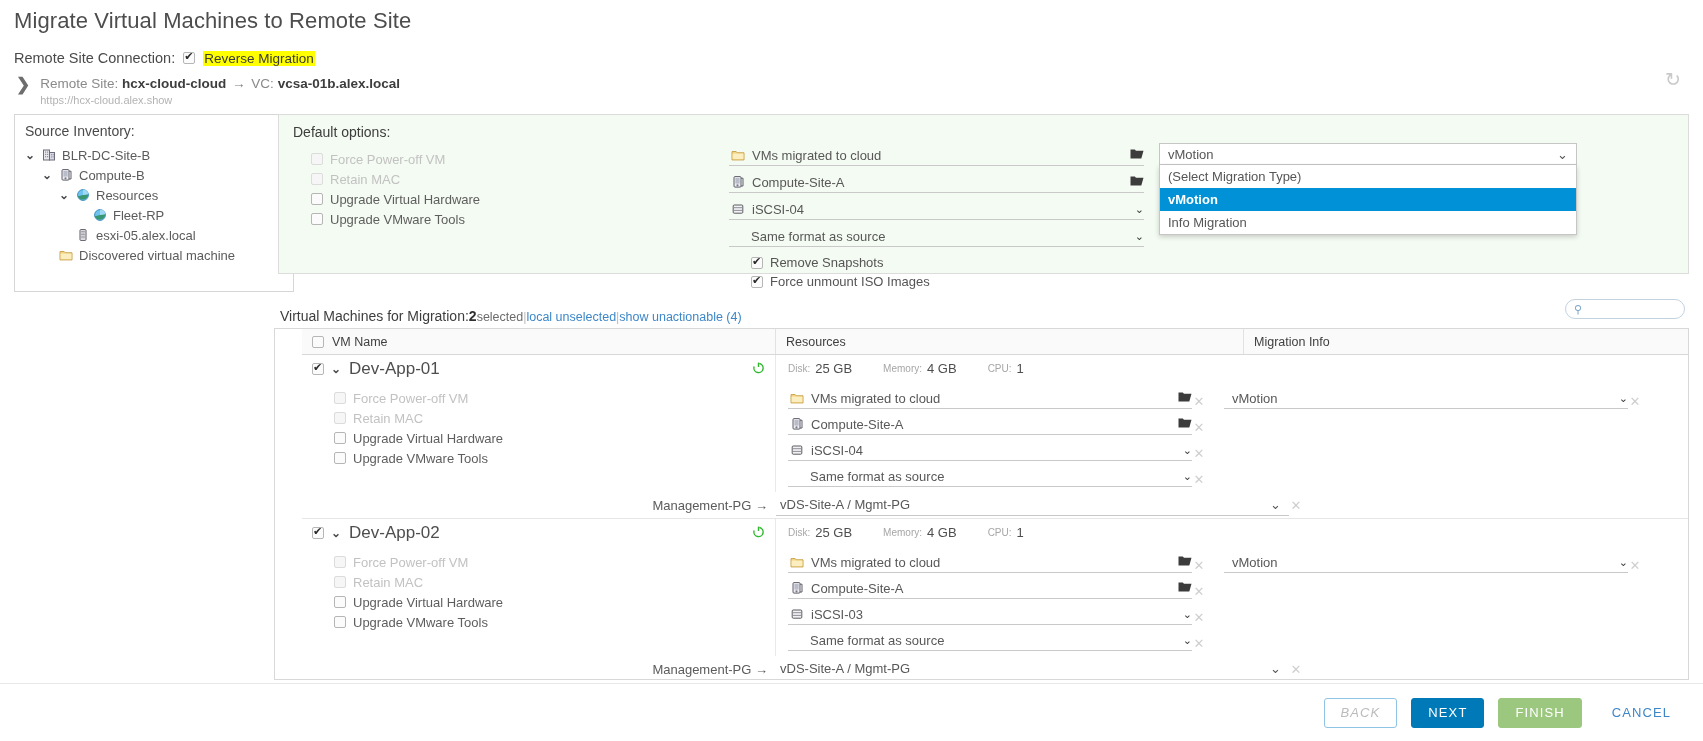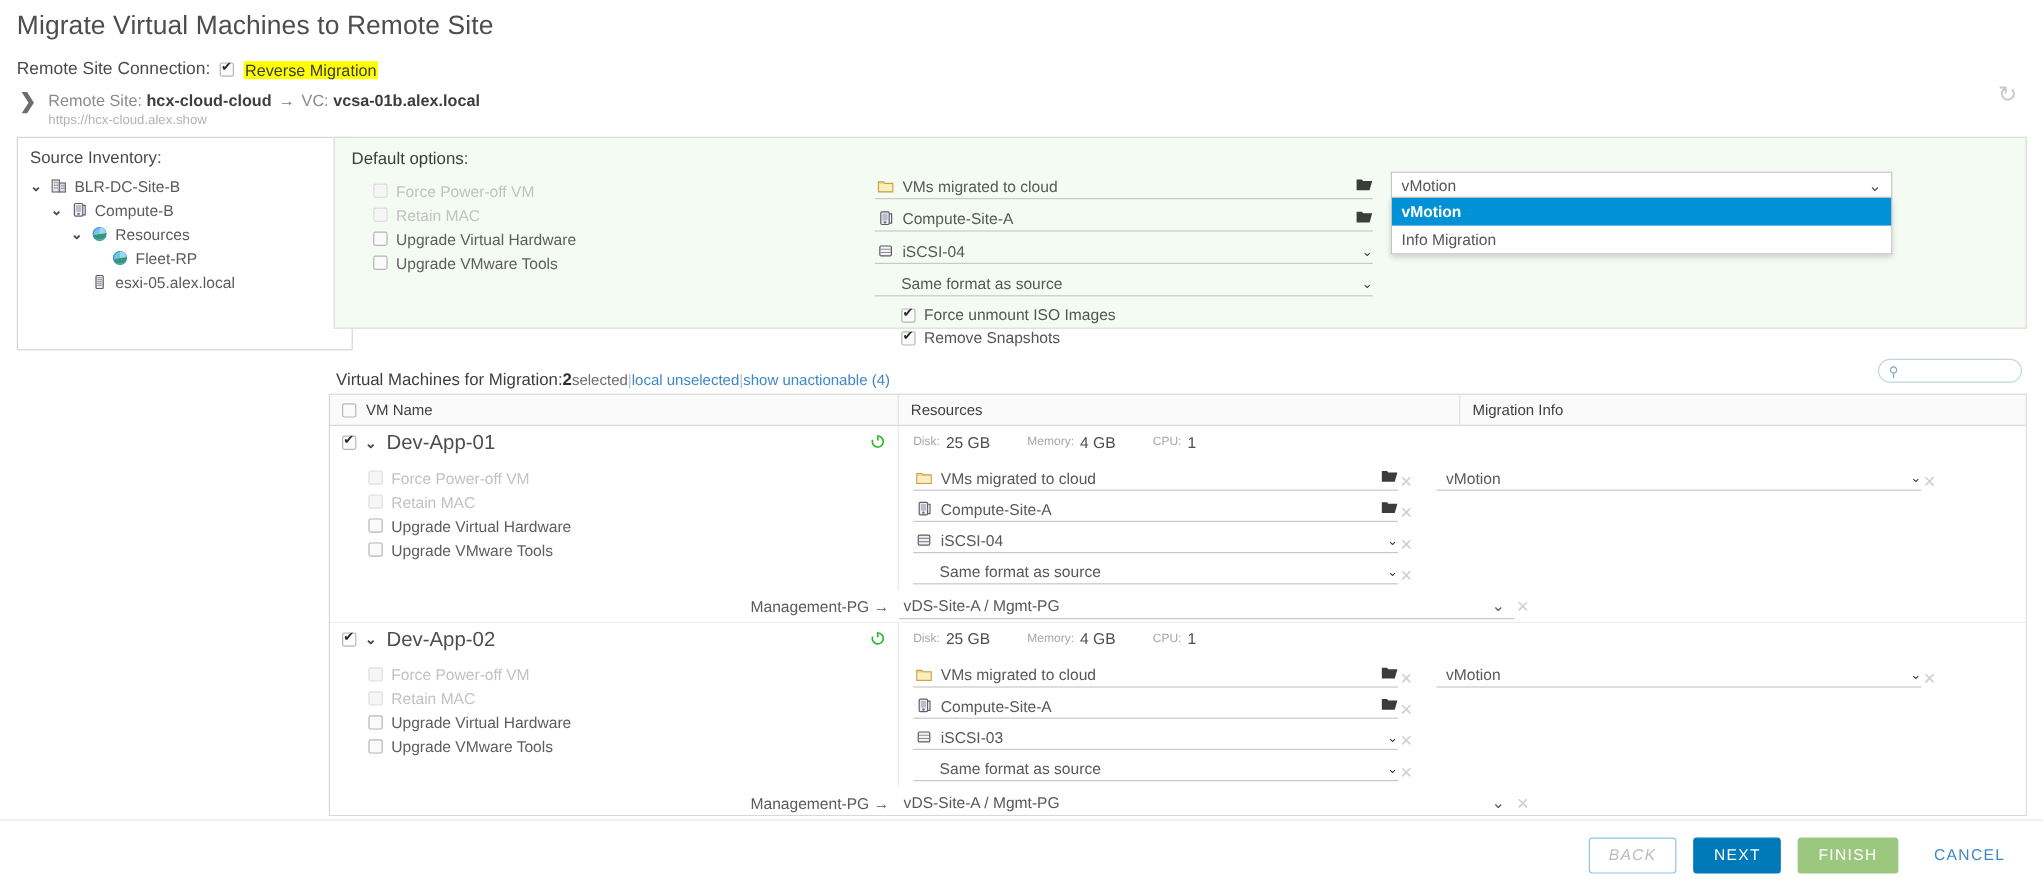--- a/index.html
+++ b/index.html
@@ -137,20 +137,21 @@
     border-radius: 10px; background: #fff;
     display:flex; align-items:center; padding: 0 8px;
   }
   .searchbox .mag { color: #7fa8cb; font-size: 11px; }
 
   .table {
     position: absolute; left: 274px; top: 328px;
     width: 1415px; height: 352px;
     border: 1px solid #d8d8d8; background: #fff;
     overflow: hidden;
+    padding-left: 27px;
   }
   .thead {
     display: flex; height: 26px; background: #fafafa;
     border-bottom: 1px solid #d8d8d8; align-items: center;
   }
   .th { font-size: 12.5px; color: #3f3f3f; padding-left: 10px; height:100%; display:flex; align-items:center; }
   .th.c1 { width: 474px; gap: 8px; border-right: 1px solid #e2e2e2; }
   .th.c2 { width: 468px; border-right: 1px solid #e2e2e2; }
   .th.c3 { flex: 1; }
 
@@ -300,20 +301,30 @@
                 <line x1="5.1" y1="3.4" x2="8.9" y2="3.4"></line>
                 <line x1="5.1" y1="5.0" x2="8.9" y2="5.0"></line>
                 <line x1="5.1" y1="6.6" x2="8.9" y2="6.6"></line>
                 <line x1="5.1" y1="8.2" x2="8.9" y2="8.2"></line>
                 <line x1="5.1" y1="9.8" x2="8.9" y2="9.8"></line>
               </g>
             </svg>
           </span>
           <span>esxi-05.alex.local</span>
         </div>
+        <div class="inv-row" style="padding-left: 17px;">
+          <span class="tw"></span>
+          <span class="ico">
+            <svg width="14" height="14" viewBox="0 0 14 14">
+              <path d="M1 3.6 h4.2 l1.1 1.2 H13 v7.1 H1 Z" fill="#f6d98a" stroke="#c9a24a" stroke-width="1"></path>
+              <path d="M1.6 5.6 h10.8 v5.6 H1.6 Z" fill="#fbeec0" stroke="none"></path>
+            </svg>
+          </span>
+          <span>Discovered virtual machine</span>
+        </div>
       </div>
   </div>
 
   <div class="defpanel">
     <div class="defpanel-title">Default options:</div>
 
     <div class="opt-list" id="def-opts">
         <div class="opt-row dim">
           <span class="cbx dim"></span>
           <span>Force Power-off VM</span>
@@ -379,34 +390,35 @@
           </div>
         </div>
         <div style="display: flex; align-items: center;">
           <div class="fld noicon" style="flex: 1 1 0%;">
             <span class="txt">Same format as source</span>
             <span class="caret">⌄</span>
           </div>
         </div>
         <div class="chk-line">
           <span class="cbx on"></span>
-          <span>Force unmount ISO Images</span>
+          <span>Remove Snapshots</span>
         </div>
         <div class="chk-line">
           <span class="cbx on"></span>
-          <span>Remove Snapshots</span>
+          <span>Force unmount ISO Images</span>
         </div>
       </div>
 
     <div class="migtype-wrap">
       <div class="sel-closed">
         <span>vMotion</span>
         <span>⌄</span>
       </div>
       <div class="sel-list" id="migtype-list">
+          <div class="sel-opt">(Select Migration Type)</div>
           <div class="sel-opt sel">vMotion</div>
           <div class="sel-opt">Info Migration</div>
         </div>
     </div>
   </div>
 
   <div class="vmhead">
     <span>Virtual Machines for Migration:</span>
     <span class="cnt">2</span>
     <span class="sub">selected</span>

